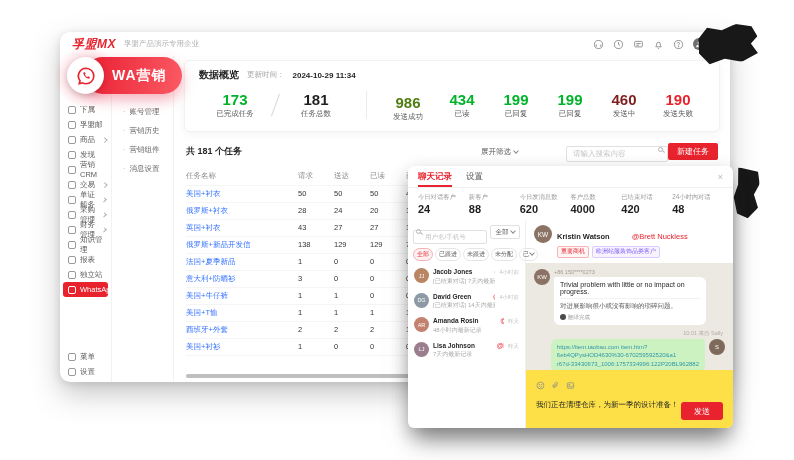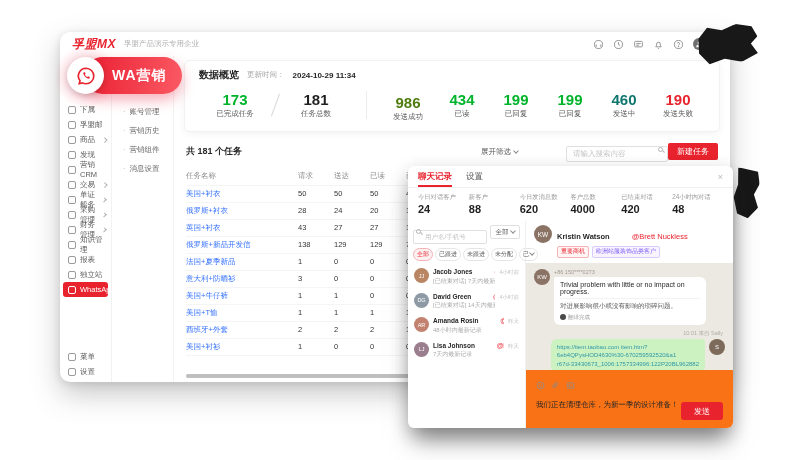--- a/index.html
+++ b/index.html
@@ -169,21 +169,21 @@
   .meta { font-size:5.5px; color:#b3aca3; text-align:right; margin:5px 2px 2px; }
   .out-row { display:flex; justify-content:flex-end; gap:4px; align-items:flex-start; }
   .bubble-out { background:#cdf2c2; border-radius:6px 2px 6px 6px; padding:4px 6px; max-width:172px; }
   .link-line { font-size:6px; color:#2e98a6; word-break:break-all; line-height:1.45; cursor:pointer; }
   .readmark { font-size:5.5px; color:#a8a094; text-align:right; margin:2px 22px 0 0; }
   .msg-toolbar { margin-top:auto; display:flex; gap:4px; padding-top:4px; }
   .mtool { display:flex; align-items:center; gap:2.5px; background:#fff; border:1px solid #e2ded8;
            border-radius:2px; font-size:6.5px; color:#595959; padding:1.5px 4px; cursor:pointer; }
   .mtool-ico { width:6px; height:6px; border:1px solid #8c8c8c; border-radius:1px; }
 
-  .chat-input { flex:none; height:58px; padding:6px 10px; position:relative; background:#f97316; }
+  .chat-input { flex:none; height:58px; padding:6px 10px; position:relative; background:#fde047; }
   .input-icons { display:flex; gap:6px; }
   .input-text { font-size:7.5px; color:#262626; margin-top:6px; cursor:text; }
   .btn-send { position:absolute; right:10px; bottom:8px; background:#e8232e; color:#fff; border:none;
               border-radius:3px; font-size:8px; padding:3.5px 13px; cursor:pointer; }
 </style>
 </head>
 <body>
 
 <div class="stage">
 
@@ -345,21 +345,21 @@
             </div>
             <div class="stat grow">
               <div class="stat-val" style="color: rgb(0, 180, 42);">199</div>
               <div class="stat-lab">已回复</div>
             </div>
             <div class="stat grow">
               <div class="stat-val" style="color: rgb(0, 180, 42);">199</div>
               <div class="stat-lab">已回复</div>
             </div>
             <div class="stat grow">
-              <div class="stat-val" style="color: #0f766e;">460</div>
+              <div class="stat-val" style="color: #7f1d1d;">460</div>
               <div class="stat-lab">发送中</div>
             </div>
             <div class="stat grow">
               <div class="stat-val" style="color: rgb(232, 35, 46);">190</div>
               <div class="stat-lab">发送失败</div>
             </div>
           </div>
       </div>
 
       <div class="tasksbar">

